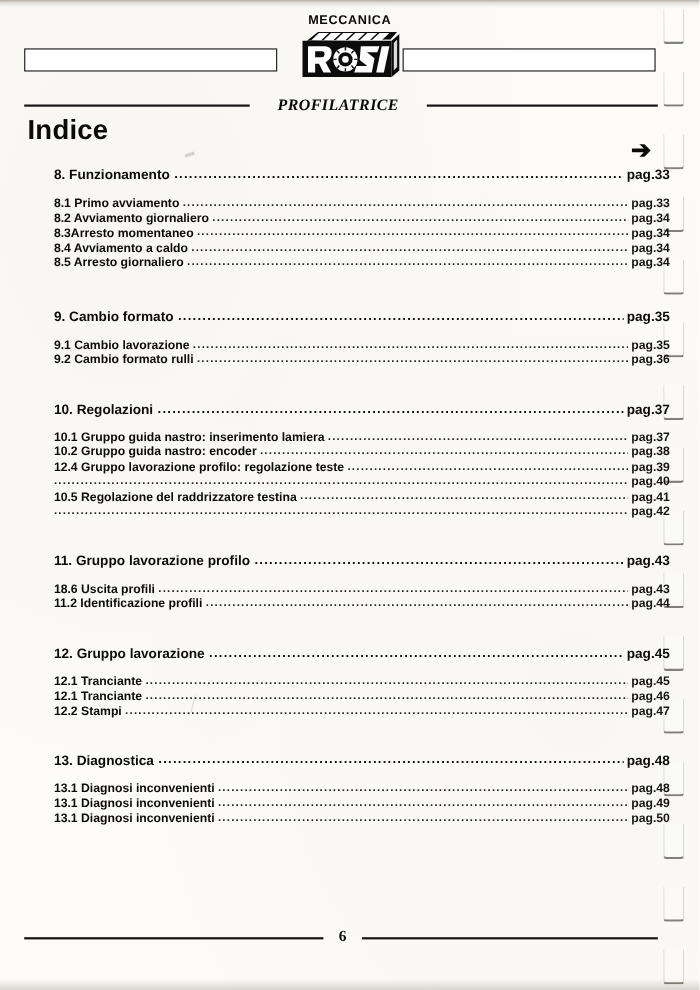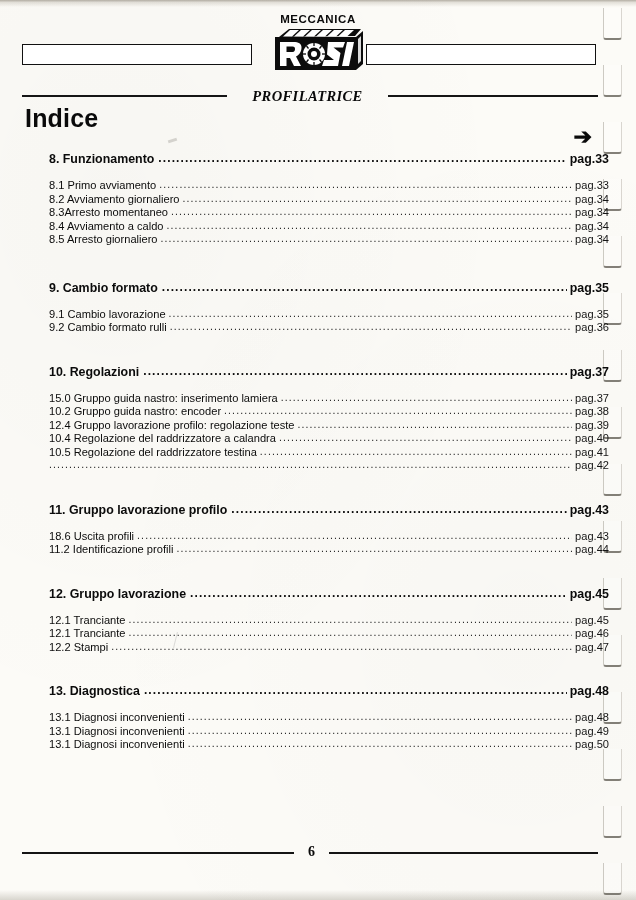--- a/index.html
+++ b/index.html
@@ -196,21 +196,21 @@
     font-size: 12.4px;
     font-weight: 700;
     margin-bottom: 2px;
   }
   .row-main .toc-label { padding-right: 4px; }
   .row-main .toc-dots { font-size: 12px; }
 
   
   .row-sub {
     font-size: 11.1px;
-    font-weight: 400;
+    font-weight: 700;
     margin-bottom: 1.5px;
   }
   .row-sub .toc-label { padding-right: 3px; }
   .row-sub .toc-dots { font-size: 10.5px; color: #222; }
   .row-sub .toc-page { color: #151515; }
 
   .sub-block { margin-top: 13px; }
   .group-gap { height: 34px; }
   .group-gap.small { height: 30px; }
 
@@ -405,36 +405,35 @@
       </div>
       <div class="group-gap small"></div>
       <div class="toc-group">
         <div class="toc-row row-main">
           <span class="toc-label">10. Regolazioni</span>
           <span class="toc-dots">..........................................................................................................................................................................................</span>
           <span class="toc-page">pag.37</span>
         </div>
         <div class="sub-block">
           <div class="toc-row row-sub">
-            <span class="toc-label">15.0 Gruppo guida nastro: inserimento lamiera</span>
+            <span class="toc-label">10.1 Gruppo guida nastro: inserimento lamiera</span>
             <span class="toc-dots">..........................................................................................................................................................................................</span>
             <span class="toc-page">pag.37</span>
           </div>
           <div class="toc-row row-sub">
             <span class="toc-label">10.2 Gruppo guida nastro: encoder</span>
             <span class="toc-dots">..........................................................................................................................................................................................</span>
             <span class="toc-page">pag.38</span>
           </div>
           <div class="toc-row row-sub">
             <span class="toc-label">12.4 Gruppo lavorazione profilo: regolazione teste</span>
             <span class="toc-dots">..........................................................................................................................................................................................</span>
             <span class="toc-page">pag.39</span>
           </div>
           <div class="toc-row row-sub">
-            <span class="toc-label">10.4 Regolazione del raddrizzatore a calandra</span>
             <span class="toc-dots">..........................................................................................................................................................................................</span>
             <span class="toc-page">pag.40</span>
           </div>
           <div class="toc-row row-sub">
             <span class="toc-label">10.5 Regolazione del raddrizzatore testina</span>
             <span class="toc-dots">..........................................................................................................................................................................................</span>
             <span class="toc-page">pag.41</span>
           </div>
           <div class="toc-row row-sub">
             <span class="toc-dots">..........................................................................................................................................................................................</span>

